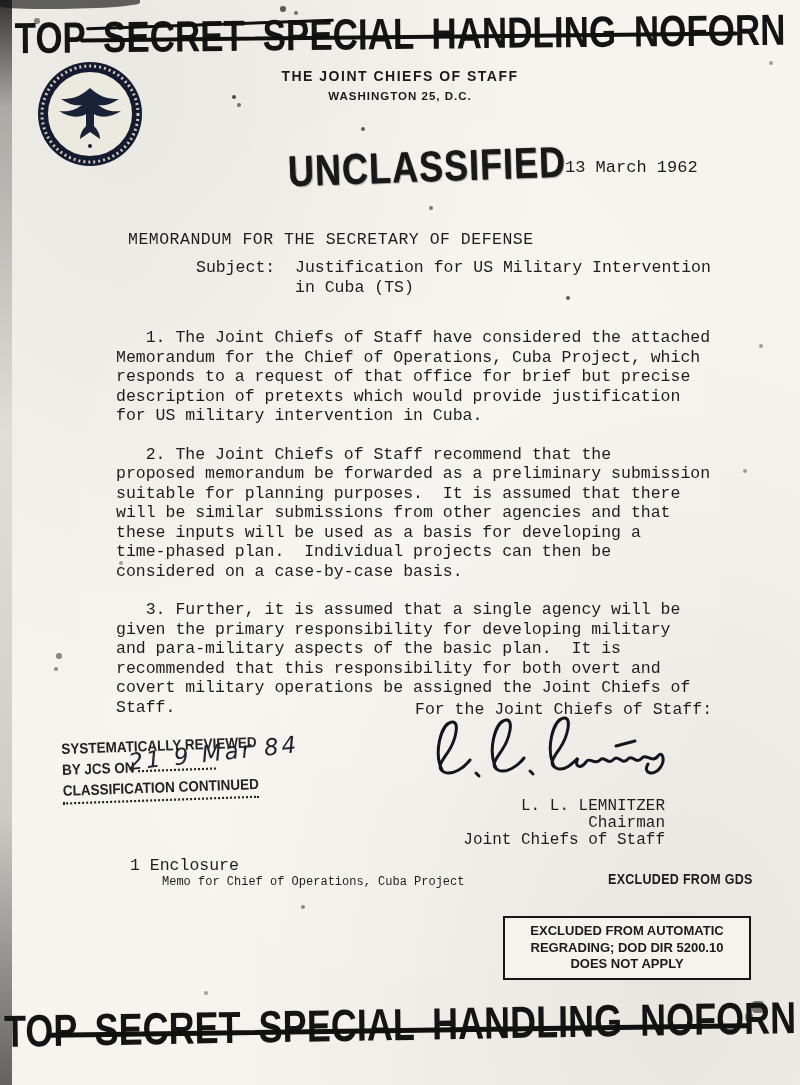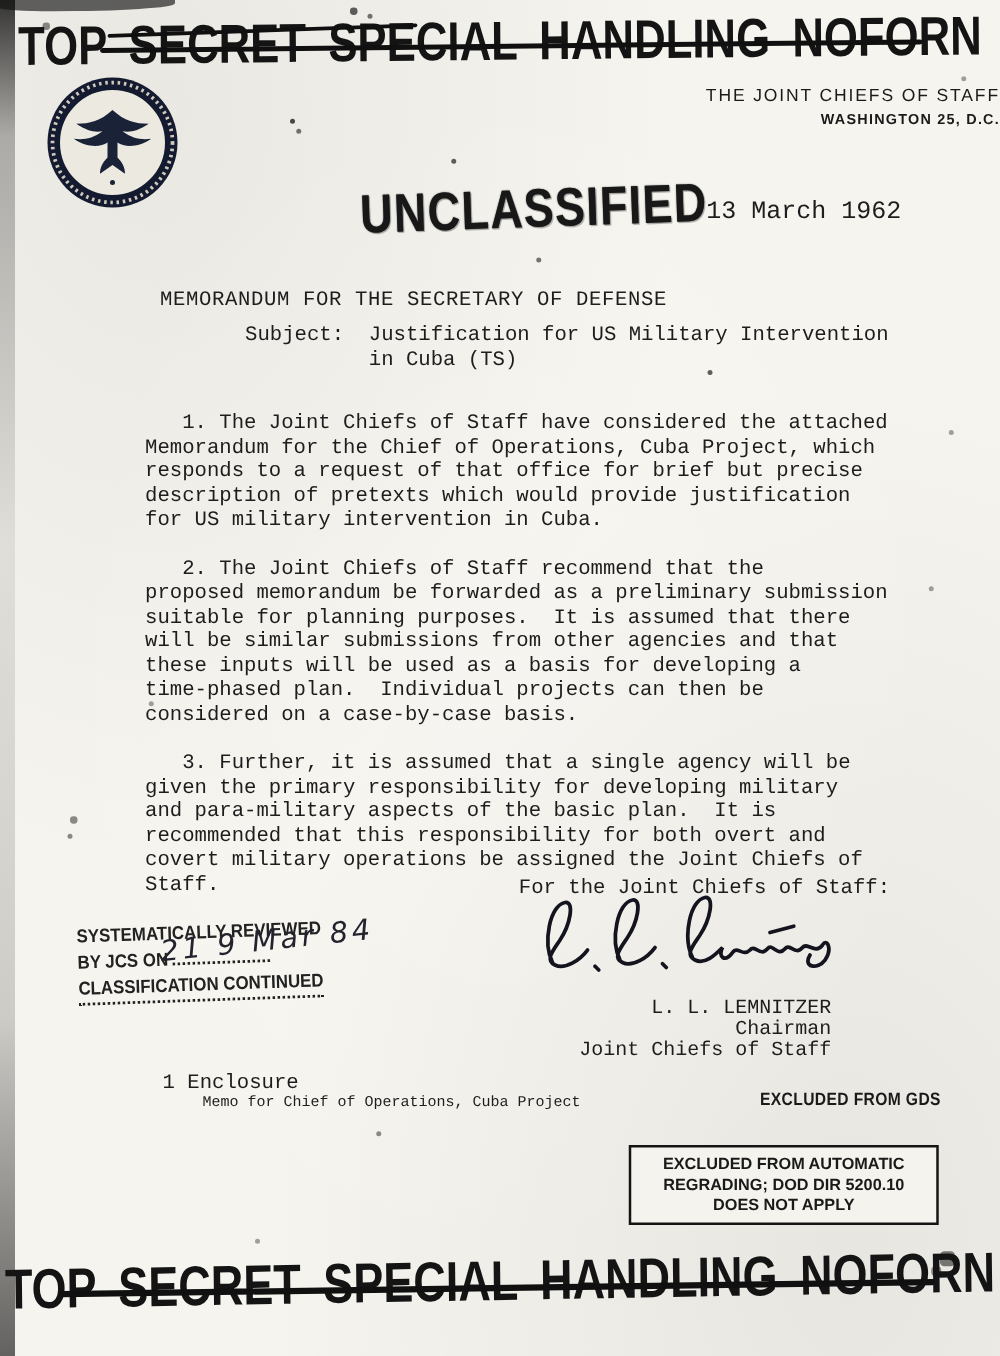--- a/index.html
+++ b/index.html
@@ -58,37 +58,37 @@
   }
   .banner-top { top:14px; }
   .banner-bottom { top:1004px; font-size:36px; transform:scale(1.0,1.25) rotate(-0.8deg); }
   .strike { position:absolute; background:#101010; border-radius:2px; }
   .strike-top-main { left:80px; top:35px; width:658px; height:4px; transform:rotate(-0.6deg); }
   .strike-top-short { left:86px; top:23px; width:248px; height:3px; transform:rotate(-2deg); }
   .strike-bottom-main { left:48px; top:1028px; width:700px; height:5px; transform:rotate(-0.8deg); }
   
   .seal { position:absolute; left:36px; top:60px; }
   .org {
-    position:absolute; top:68px; left:0; width:100%; text-align:right;
-    font-family:"Liberation Sans","DejaVu Sans",sans-serif; font-weight:normal;
+    position:absolute; top:68px; left:0; width:100%; text-align:center;
+    font-family:"Liberation Sans","DejaVu Sans",sans-serif; font-weight:bold;
     font-size:14px; letter-spacing:1.5px; color:#1a1a1a;
   }
   .city {
-    position:absolute; top:90px; left:0; width:100%; text-align:right;
+    position:absolute; top:90px; left:0; width:100%; text-align:center;
     font-family:"Liberation Sans","DejaVu Sans",sans-serif; font-weight:bold;
     font-size:11.5px; letter-spacing:1px; color:#1a1a1a;
   }
   .unclassified {
     position:absolute; left:288px; top:146px;
     font-family:"Liberation Sans","DejaVu Sans",sans-serif; font-weight:bold;
     font-size:36px; letter-spacing:1px; color:#181818;
     transform:rotate(-2deg) scale(1.0,1.2);
     text-shadow:0 0 1px rgba(20,20,20,.8), 1px 1px 0 rgba(20,20,20,.25);
   }
-  .date { position:absolute; left:565px; top:158px; font-size:20px; }
+  .date { position:absolute; left:565px; top:158px; font-size:17px; }
   
   .memo-title { position:absolute; left:128px; top:230px; font-size:16.5px; letter-spacing:.5px; }
   .subject { position:absolute; left:196px; top:258px; font-size:16.5px; line-height:20px; white-space:pre; }
   .body-text { position:absolute; left:116px; top:328px; width:660px; font-size:16.5px; line-height:19.5px; }
   .para { white-space:pre-wrap; margin:0 0 19px 0; }
   .closing { position:absolute; left:415px; top:700px; font-size:16.5px; }
   
   .review-stamp {
     position:absolute; left:62px; top:738px; width:210px;
     font-family:"Liberation Sans","DejaVu Sans",sans-serif; font-weight:bold;

